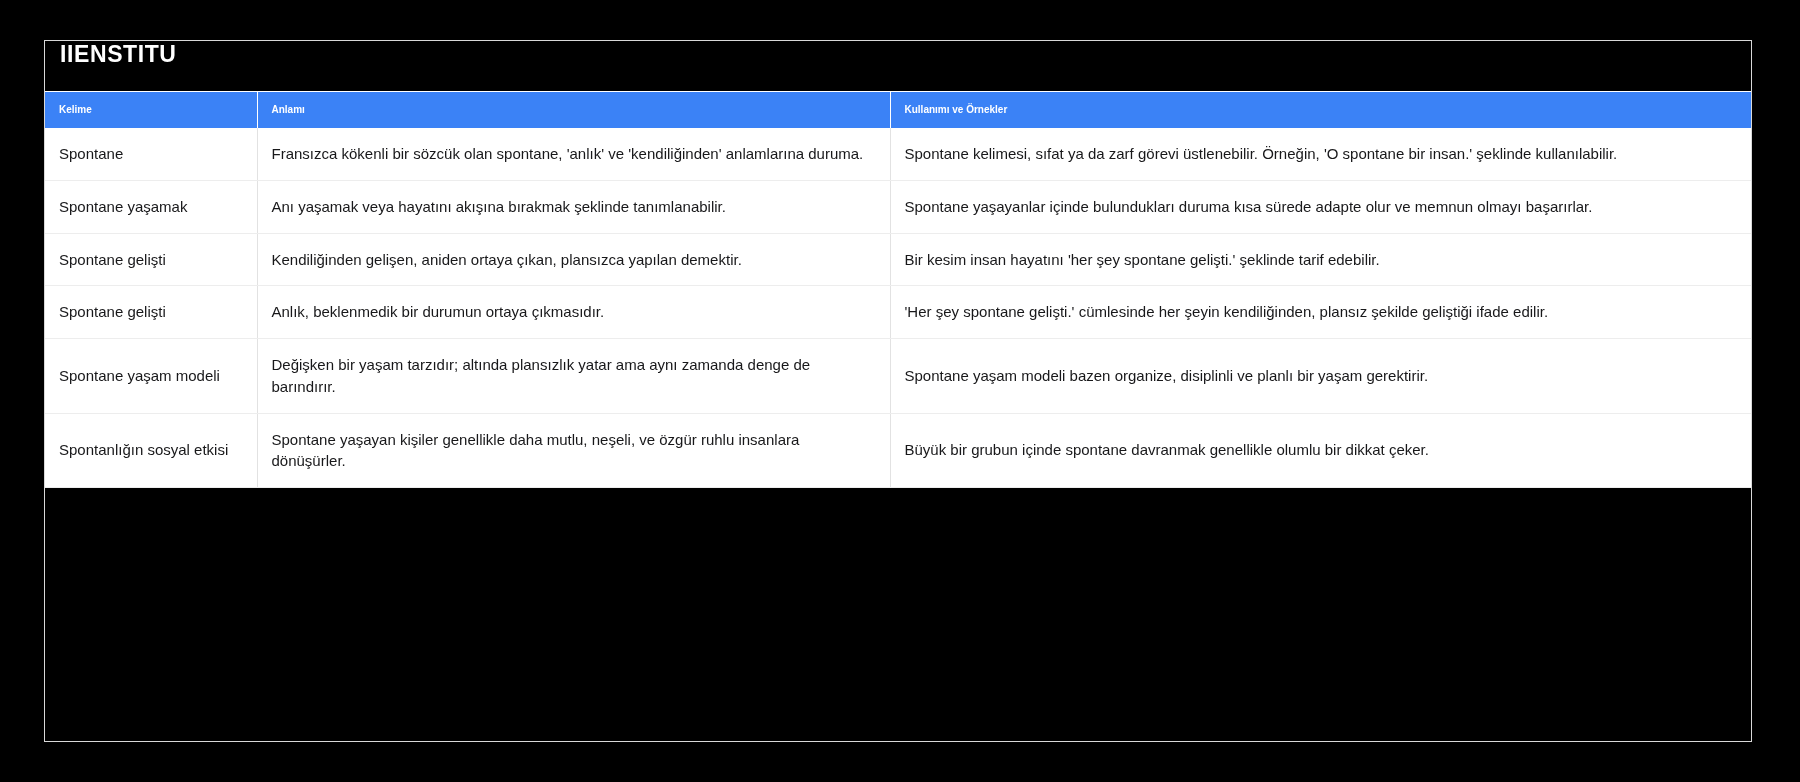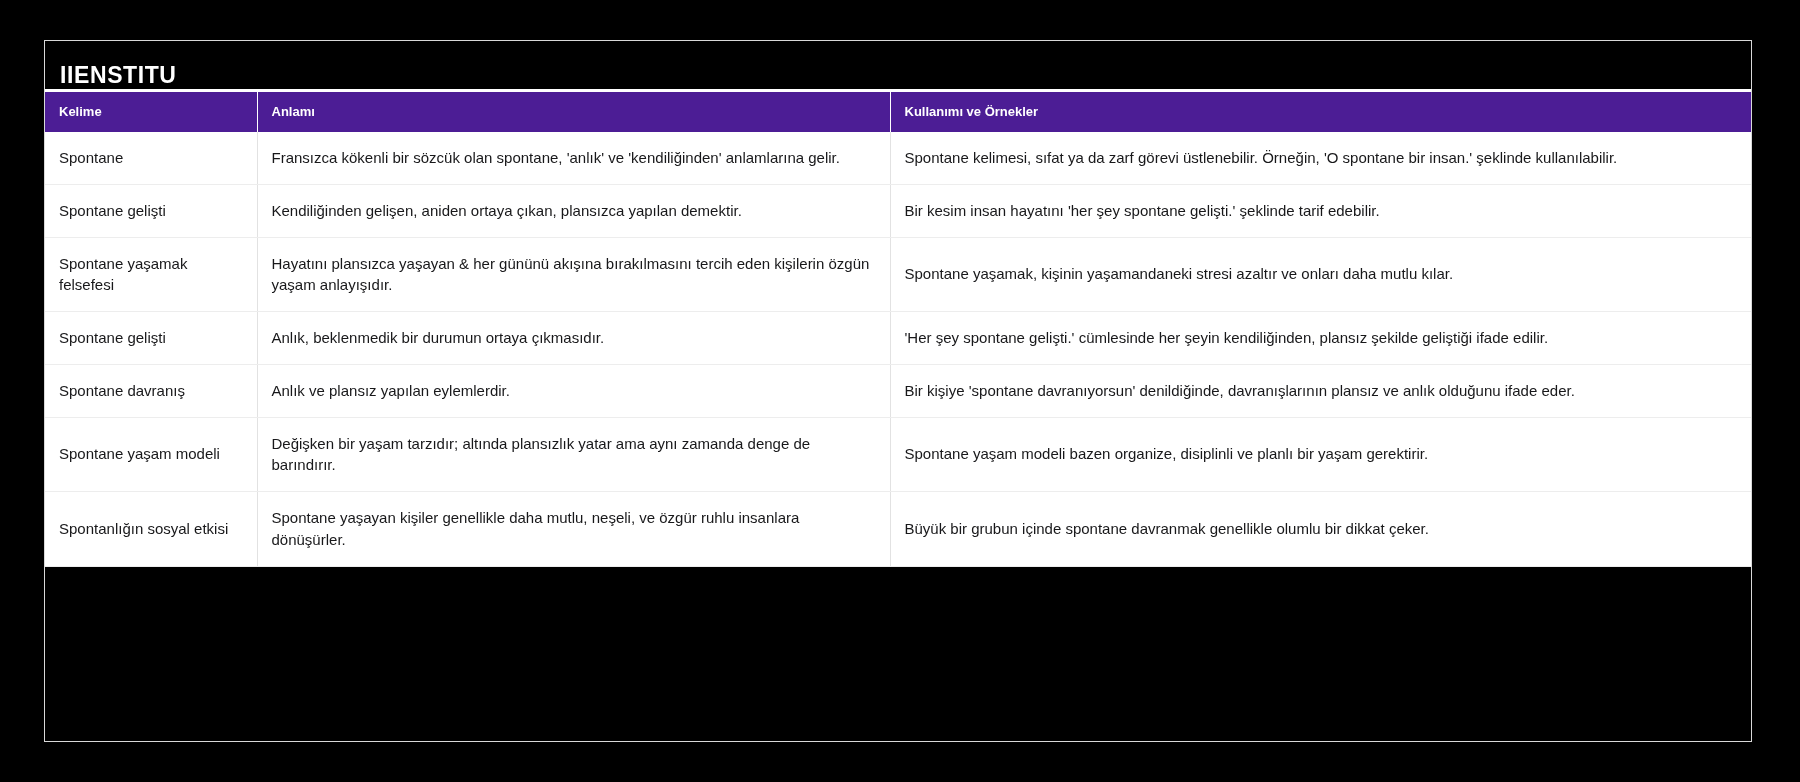--- a/index.html
+++ b/index.html
@@ -31,23 +31,23 @@
     overflow: hidden;
     border: 1px solid #d9d9d9;
     box-sizing: border-box;
     background: #000000;
   }
 
   
   .brand-band {
     height: 51px;
     background: #000000;
-    border-bottom: 3px solid #ffffff;
+    border-bottom: 1px solid #ffffff;
     display: flex;
-    align-items: flex-end;
+    align-items: flex-start;
     box-sizing: border-box;
   }
   .brand-title {
     color: #ffffff;
     font-size: 23px;
     font-weight: bold;
     letter-spacing: 0.6px;
     padding-left: 15px;
   }
 
@@ -56,23 +56,23 @@
     width: 100%;
     border-collapse: collapse;
     table-layout: fixed;
     background: #ffffff;
   }
   table.vocab col.c1 { width: 212px; }
   table.vocab col.c2 { width: 633px; }
   table.vocab col.c3 { width: 861px; }
 
   table.vocab thead th {
-    background: #4c1d95;
+    background: #3b82f6;
     color: #ffffff;
-    font-size: 13px;
+    font-size: 10px;
     font-weight: bold;
     text-align: left;
     padding: 12px 14px 13px 14px;
     border-right: 1px solid #ffffff;
     box-sizing: border-box;
     vertical-align: middle;
   }
   table.vocab thead th:last-child { border-right: none; }
 
   table.vocab tbody td {
@@ -114,42 +114,37 @@
       <thead>
         <tr>
           <th>Kelime</th>
           <th>Anlamı</th>
           <th>Kullanımı ve Örnekler</th>
         </tr>
       </thead>
       <tbody id="table-body">
           <tr>
             <td class="word">Spontane</td>
-            <td class="mean">Fransızca kökenli bir sözcük olan spontane, 'anlık' ve 'kendiliğinden' anlamlarına gelir.</td>
+            <td class="mean">Fransızca kökenli bir sözcük olan spontane, 'anlık' ve 'kendiliğinden' anlamlarına duruma.</td>
             <td class="usage">Spontane kelimesi, sıfat ya da zarf görevi üstlenebilir. Örneğin, 'O spontane bir insan.' şeklinde kullanılabilir.</td>
+          </tr>
+          <tr>
+            <td class="word">Spontane yaşamak</td>
+            <td class="mean">Anı yaşamak veya hayatını akışına bırakmak şeklinde tanımlanabilir.</td>
+            <td class="usage">Spontane yaşayanlar içinde bulundukları duruma kısa sürede adapte olur ve memnun olmayı başarırlar.</td>
           </tr>
           <tr>
             <td class="word">Spontane gelişti</td>
             <td class="mean">Kendiliğinden gelişen, aniden ortaya çıkan, plansızca yapılan demektir.</td>
             <td class="usage">Bir kesim insan hayatını 'her şey spontane gelişti.' şeklinde tarif edebilir.</td>
           </tr>
           <tr>
-            <td class="word">Spontane yaşamak felsefesi</td>
-            <td class="mean">Hayatını plansızca yaşayan &amp; her gününü akışına bırakılmasını tercih eden kişilerin özgün yaşam anlayışıdır.</td>
-            <td class="usage">Spontane yaşamak, kişinin yaşamandaneki stresi azaltır ve onları daha mutlu kılar.</td>
-          </tr>
-          <tr>
             <td class="word">Spontane gelişti</td>
             <td class="mean">Anlık, beklenmedik bir durumun ortaya çıkmasıdır.</td>
             <td class="usage">'Her şey spontane gelişti.' cümlesinde her şeyin kendiliğinden, plansız şekilde geliştiği ifade edilir.</td>
-          </tr>
-          <tr>
-            <td class="word">Spontane davranış</td>
-            <td class="mean">Anlık ve plansız yapılan eylemlerdir.</td>
-            <td class="usage">Bir kişiye 'spontane davranıyorsun' denildiğinde, davranışlarının plansız ve anlık olduğunu ifade eder.</td>
           </tr>
           <tr>
             <td class="word">Spontane yaşam modeli</td>
             <td class="mean">Değişken bir yaşam tarzıdır; altında plansızlık yatar ama aynı zamanda denge de barındırır.</td>
             <td class="usage">Spontane yaşam modeli bazen organize, disiplinli ve planlı bir yaşam gerektirir.</td>
           </tr>
           <tr>
             <td class="word">Spontanlığın sosyal etkisi</td>
             <td class="mean">Spontane yaşayan kişiler genellikle daha mutlu, neşeli, ve özgür ruhlu insanlara dönüşürler.</td>
             <td class="usage">Büyük bir grubun içinde spontane davranmak genellikle olumlu bir dikkat çeker.</td>

